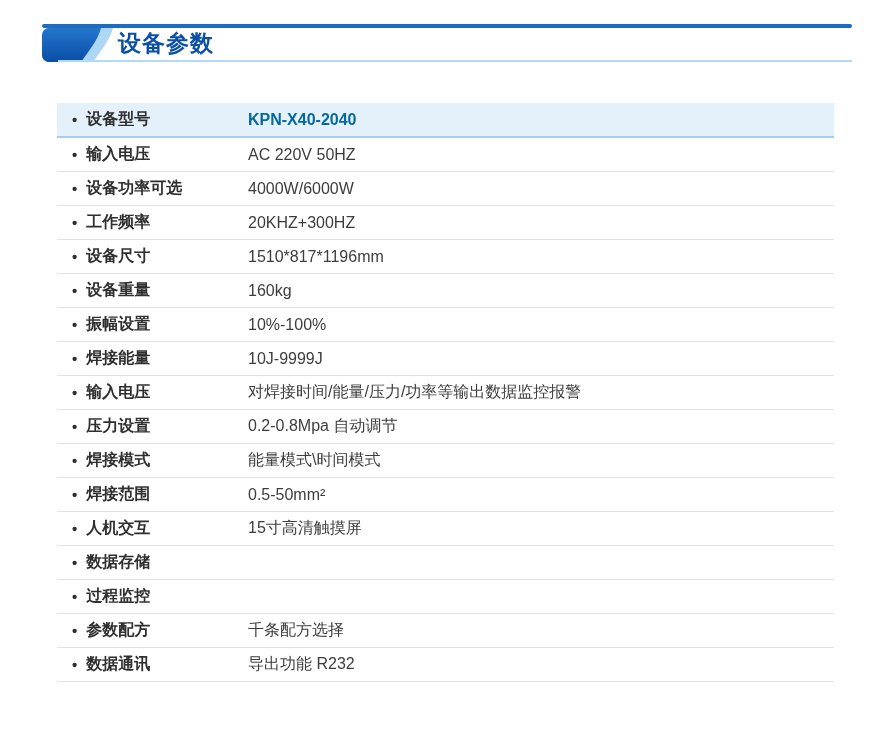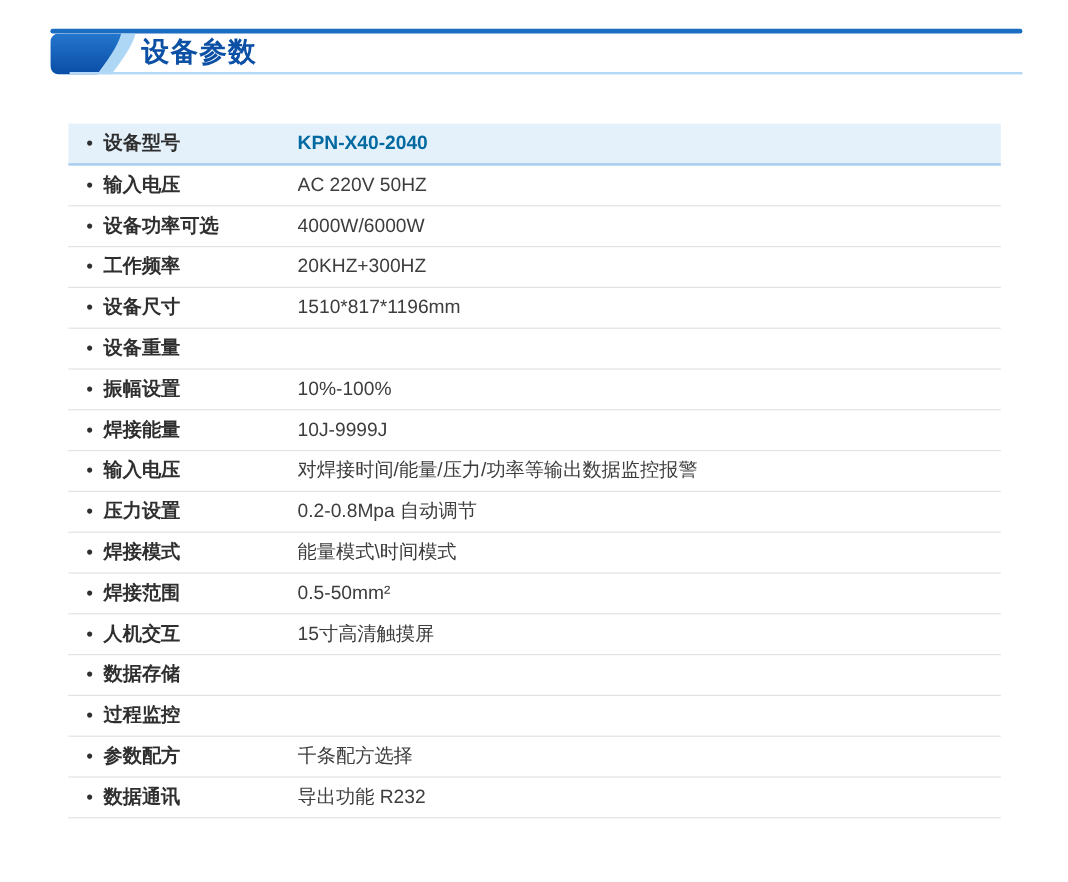--- a/index.html
+++ b/index.html
@@ -118,20 +118,21 @@
         <span class="bullet">•</span>
         <span>设备尺寸</span>
       </div>
       <div class="value-cell">1510*817*1196mm</div>
     </div>
     <div class="spec-row">
       <div class="label-cell">
         <span class="bullet">•</span>
         <span>设备重量</span>
       </div>
+      <div class="value-cell">160kg</div>
     </div>
     <div class="spec-row">
       <div class="label-cell">
         <span class="bullet">•</span>
         <span>振幅设置</span>
       </div>
       <div class="value-cell">10%-100%</div>
     </div>
     <div class="spec-row">
       <div class="label-cell">

